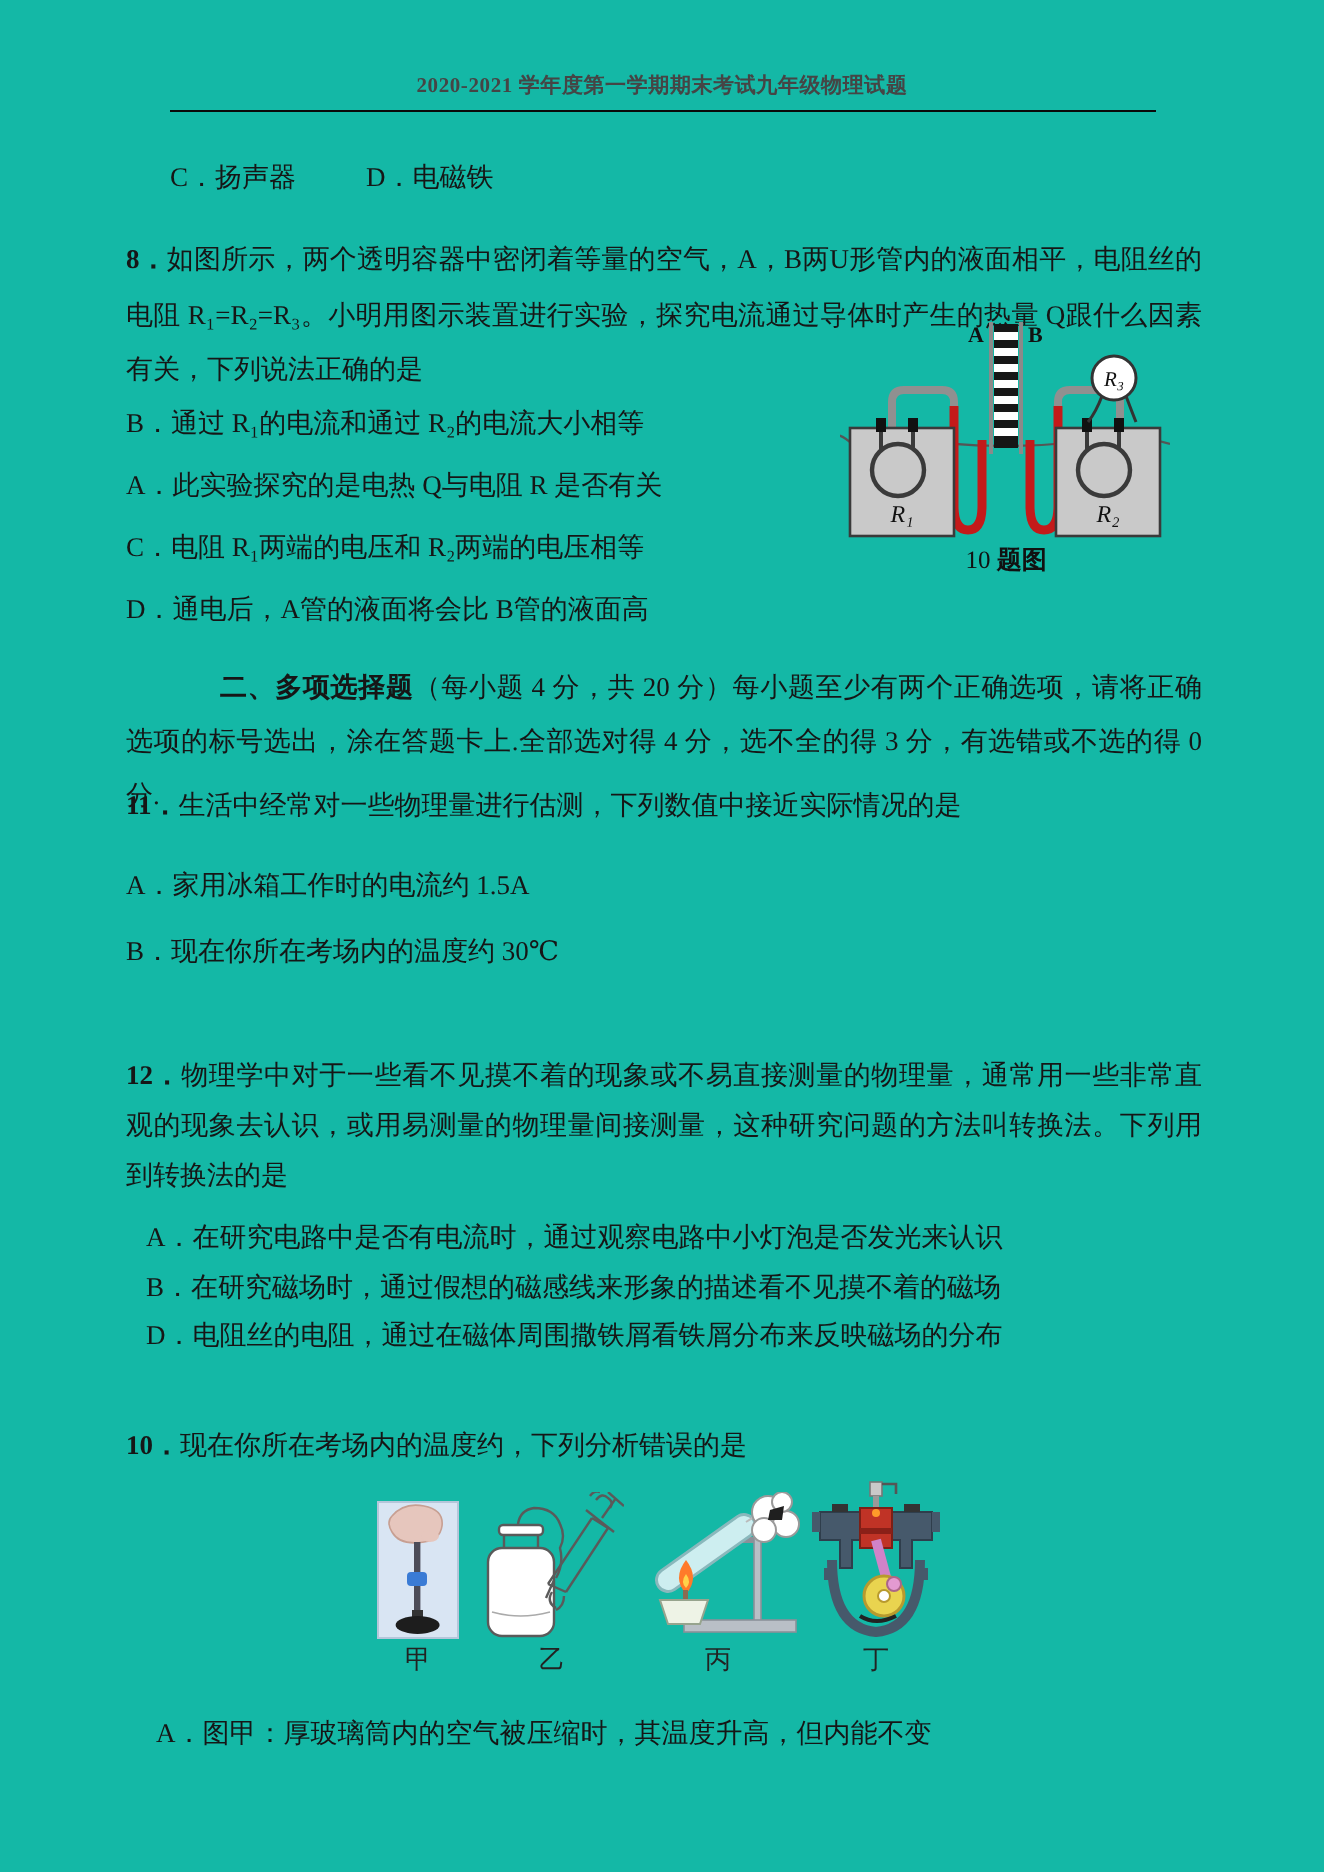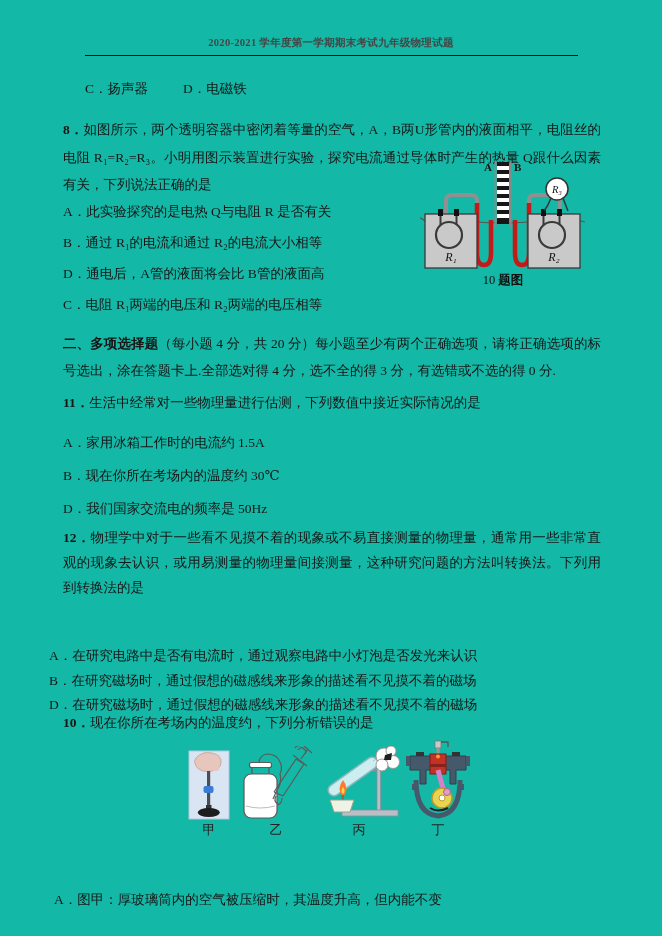--- a/index.html
+++ b/index.html
@@ -16,27 +16,27 @@
   }
   .header-rule { left:85px; top:55px; width:493px; border-top:1.6px solid #0a0a0a; }
   .q9-row { left:85px; top:80px; }
   .q9-row .optc { margin-right:35px; }
   .stem { left:63px; width:538px; text-align:justify; }
   .qnum { font-weight:bold; }
   .q10-stem { top:116px; line-height:27.5px; }
   .q10-options { left:63px; top:196px; line-height:31px; width:370px; }
   .fig10 { left:420px; top:156px; }
   .sec2 { top:330px; line-height:27px; }
-  .sec2 .bold { font-weight:bold; }
+  .sec2 .bold { font-weight:bold;margin-left:47px; }
   .q11-stem { top:394px; }
   .q11-options { left:63px; top:426px; line-height:33px; }
   .q12-stem { top:525px; line-height:25px; }
-  .q12-options { left:49px; top:607px; line-height:24.6px;margin-top:37px; }
+  .q12-options { left:73px; top:607px; line-height:24.6px; }
   .q13-stem { top:714px; }
-  .q13-optA { left:54px; top:858px;margin-top:33px; }
+  .q13-optA { left:78px; top:858px; }
   .fig13 { left:186px; top:738px; width:300px; height:100px; }
   .fig13-item { position:absolute; top:0; text-align:center; }
   .fig13-imgwrap { height:82px; display:flex; align-items:flex-end; justify-content:center; }
   .fig13-label { font-size:13px; margin-top:1px; color:#222; }
   .fi1 { left:2px;   width:42px; }
   .fi2 { left:54px;  width:72px; }
   .fi3 { left:132px; width:82px; }
   .fi4 { left:218px; width:68px; }
   svg { display:block; }
 </style>
@@ -49,24 +49,24 @@
   <div class="abs header-rule"></div>
 
   <div class="abs q9-row">
     <span class="optc">C．扬声器</span><span>D．电磁铁</span>
   </div>
 
   <div class="abs stem q10-stem">
     <span class="qnum">8．</span><span>如图所示，两个透明容器中密闭着等量的空气，A，B两U形管内的液面相平，电阻丝的电阻 R₁=R₂=R₃。小明用图示装置进行实验，探究电流通过导体时产生的热量 Q跟什么因素有关，下列说法正确的是</span>
   </div>
   <div class="abs q10-options">
+    <div>B．通过 R₁的电流和通过 R₂的电流大小相等</div>
     <div>A．此实验探究的是电热 Q与电阻 R 是否有关</div>
-    <div>B．通过 R₁的电流和通过 R₂的电流大小相等</div>
+    <div>C．电阻 R₁两端的电压和 R₂两端的电压相等</div>
     <div>D．通电后，A管的液面将会比 B管的液面高</div>
-    <div>C．电阻 R₁两端的电压和 R₂两端的电压相等</div>
   </div>
 
   <div class="abs fig10">
     <svg width="165" height="132" viewBox="0 0 165 132">
 
       <path d="M6,66 Q-2,58 -8,64" stroke="#555" stroke-width="1.2" fill="none"></path>
       <path d="M26,62 Q82,72 140,62" stroke="#555" stroke-width="1.1" fill="none"></path>
       <path d="M150,62 L165,66" stroke="#555" stroke-width="1.1" fill="none"></path>
 
       <path d="M26,60 L26,45 Q26,39 32,39 L51,39 Q57,39 57,45 L57,52" stroke="#909090" stroke-width="4" fill="none"></path>
@@ -118,30 +118,29 @@
   <div class="abs stem sec2">
     <span class="bold">二、多项选择题</span><span>（每小题 4 分，共 20 分）每小题至少有两个正确选项，请将正确选项的标号选出，涂在答题卡上.全部选对得 4 分，选不全的得 3 分，有选错或不选的得 0 分.</span>
   </div>
 
   <div class="abs stem q11-stem">
     <span class="qnum">11．</span><span>生活中经常对一些物理量进行估测，下列数值中接近实际情况的是</span>
   </div>
   <div class="abs q11-options">
     <div>A．家用冰箱工作时的电流约 1.5A</div>
     <div>B．现在你所在考场内的温度约 30℃</div>
-    <div>D．我们国家交流电的频率是 50Hz</div>
   </div>
 
   <div class="abs stem q12-stem">
     <span class="qnum">12．</span><span>物理学中对于一些看不见摸不着的现象或不易直接测量的物理量，通常用一些非常直观的现象去认识，或用易测量的物理量间接测量，这种研究问题的方法叫转换法。下列用到转换法的是</span>
   </div>
   <div class="abs q12-options">
     <div>A．在研究电路中是否有电流时，通过观察电路中小灯泡是否发光来认识</div>
     <div>B．在研究磁场时，通过假想的磁感线来形象的描述看不见摸不着的磁场</div>
-    <div>D．在研究磁场时，通过假想的磁感线来形象的描述看不见摸不着的磁场</div>
+    <div>D．电阻丝的电阻，通过在磁体周围撒铁屑看铁屑分布来反映磁场的分布</div>
   </div>
 
   <div class="abs stem q13-stem">
     <span class="qnum">10．</span><span>现在你所在考场内的温度约，下列分析错误的是</span>
   </div>
 
   <div class="abs fig13">
 
     <div class="fig13-item fi1">
       <div class="fig13-imgwrap">

